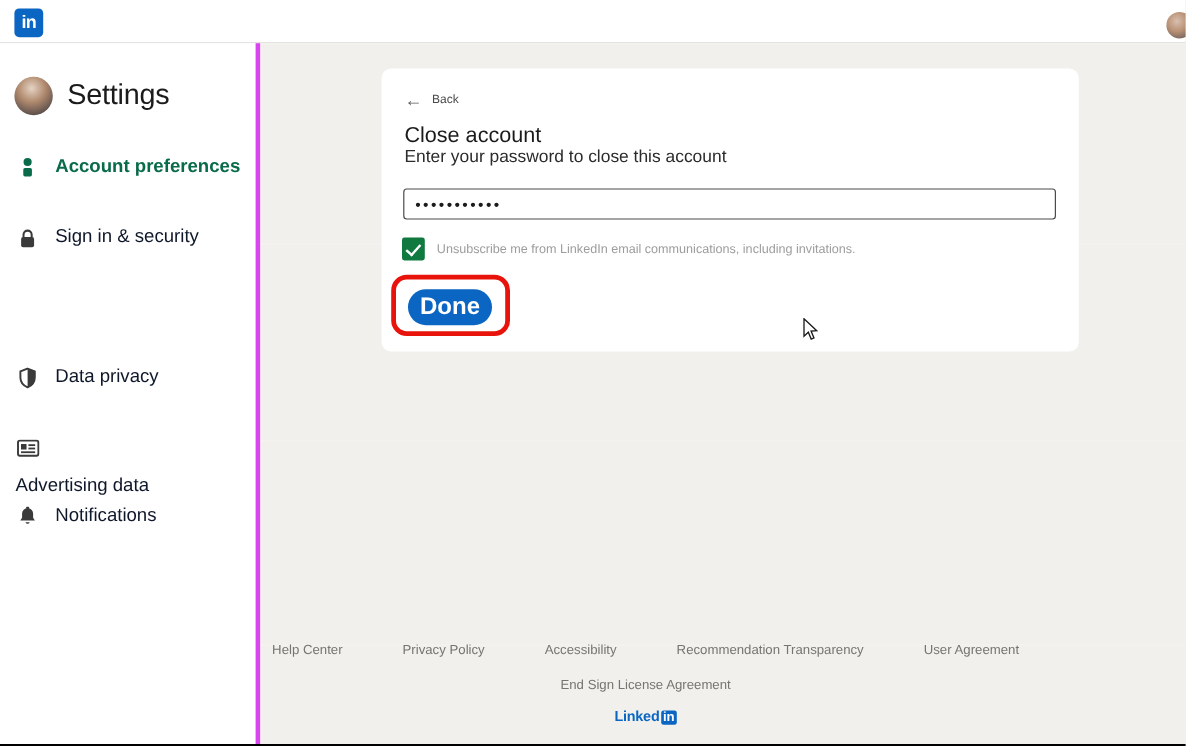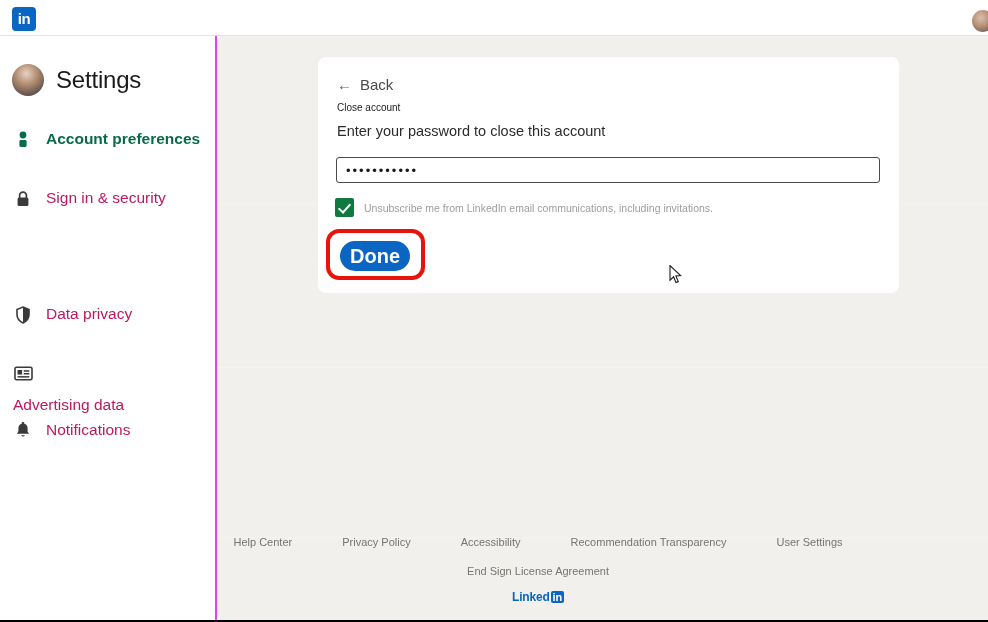--- a/index.html
+++ b/index.html
@@ -48,21 +48,21 @@
     background: radial-gradient(circle at 40% 35%, #d9bfae 0%, #b78f74 45%, #4a4a52 100%);
     overflow: hidden;
   }
 
   
   #sidebar {
     position: absolute;
     left: 0; top: 36px;
     width: 217px; height: 586px;
     background: #ffffff;
-    border-right: 2px solid #d946ef;
+    border-right: 4px solid #d946ef;
   }
 
   #settings-header {
     position: absolute;
     left: 12px; top: 28px;
     display: flex;
     align-items: center;
     gap: 12px;
   }
 
@@ -95,21 +95,21 @@
   .nav-icon {
     width: 20px; height: 20px;
     flex: none;
     display: flex;
     align-items: center;
     justify-content: center;
   }
 
   .nav-label {
     font-size: 15.5px;
-    color: #be185d;
+    color: #0f172a;
     white-space: nowrap;
   }
 
   .nav-item.active .nav-label {
     color: #0a6b4b;
     font-weight: bold;
   }
 
   
   #content {
@@ -144,28 +144,28 @@
     cursor: pointer;
   }
 
   #back-arrow {
     font-size: 15px;
     color: #5d5d5d;
     line-height: 1;
   }
 
   #back-label {
-    font-size: 15px;
+    font-size: 10px;
     color: #4a4a4a;
   }
 
   #card-title {
     position: absolute;
     left: 19px; top: 45px;
-    font-size: 10px;
+    font-size: 18px;
     color: #1b1b1b;
   }
 
   #card-subtitle {
     position: absolute;
     left: 19px; top: 66px;
     font-size: 14.5px;
     color: #2b2b2b;
   }
 
@@ -397,21 +397,21 @@
 
   </div>
 
   <div id="footer">
 
     <div id="footer-links-primary">
       <span class="footer-link">Help Center</span>
       <span class="footer-link">Privacy Policy</span>
       <span class="footer-link">Accessibility</span>
       <span class="footer-link">Recommendation Transparency</span>
-      <span class="footer-link">User Settings</span>
+      <span class="footer-link">User Agreement</span>
     </div>
 
     <div id="footer-eula">
       <span class="footer-link">End Sign License Agreement</span>
     </div>
 
     <div id="footer-logo">
       <span>Linked</span><span id="footer-logo-badge">in</span>
     </div>
 

